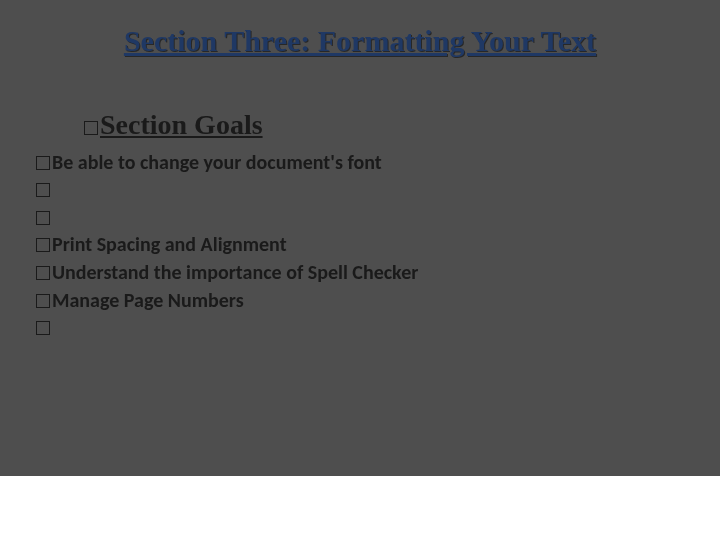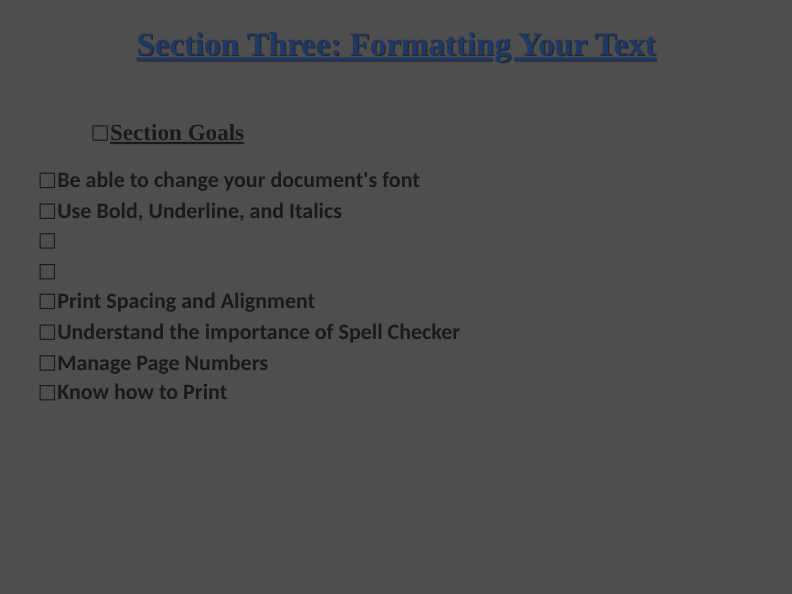--- a/index.html
+++ b/index.html
@@ -5,21 +5,21 @@
   html, body {
     margin: 0;
     padding: 0;
     width: 720px;
     height: 540px;
     overflow: hidden;
     font-family: Calibri, "Segoe UI", Arial, sans-serif;
   }
   .slide {
     width: 720px;
-    height: 540px;
+    height: 476px;
     background: #4e4e4e;
     position: relative;
     box-sizing: border-box;
   }
   .title {
     position: absolute;
     top: 24px;
     left: 0;
     right: 0;
     text-align: center;
@@ -36,22 +36,22 @@
     left: 36px;
     right: 36px;
     color: #1a1a1a;
     font-size: 20px;
     line-height: 1.38;
   }
   .goals {
     font-family: "Times New Roman", Times, serif;
     font-weight: bold;
     text-decoration: underline;
-    font-size: 21px;
-    margin-bottom: 16px;
+    font-size: 28px;
+    margin-bottom: 4px;
     padding-left: 48px;
   }
   .item {
     font-weight: 700;
     white-space: nowrap;
   }
   .bullet {
     font-family: Arial, sans-serif;
     display: inline-block;
     width: 14px;
@@ -71,23 +71,22 @@
 <div class="slide">
 
   <div class="title">Section Three: Formatting Your Text</div>
 
   <div class="body">
     <div class="goals">
       <span class="bullet"></span><span>Section Goals</span>
     </div>
     <div id="items">
         <div class="item"><span class="bullet"></span><span>Be able to change your document's font</span></div>
-        <div class="item"><span class="bullet"></span><span>Use Bold, Underline, and Italics</span></div>
         <div class="item"><span class="bullet"></span></div>
         <div class="item"><span class="bullet"></span></div>
         <div class="item"><span class="bullet"></span><span>Print Spacing and Alignment</span></div>
         <div class="item"><span class="bullet"></span><span>Understand the importance of Spell Checker</span></div>
         <div class="item"><span class="bullet"></span><span>Manage Page Numbers</span></div>
-        <div class="item"><span class="bullet"></span><span>Know how to Print</span></div>
+        <div class="item"><span class="bullet"></span></div>
       </div>
   </div>
 
 </div>
 
 </body></html>

